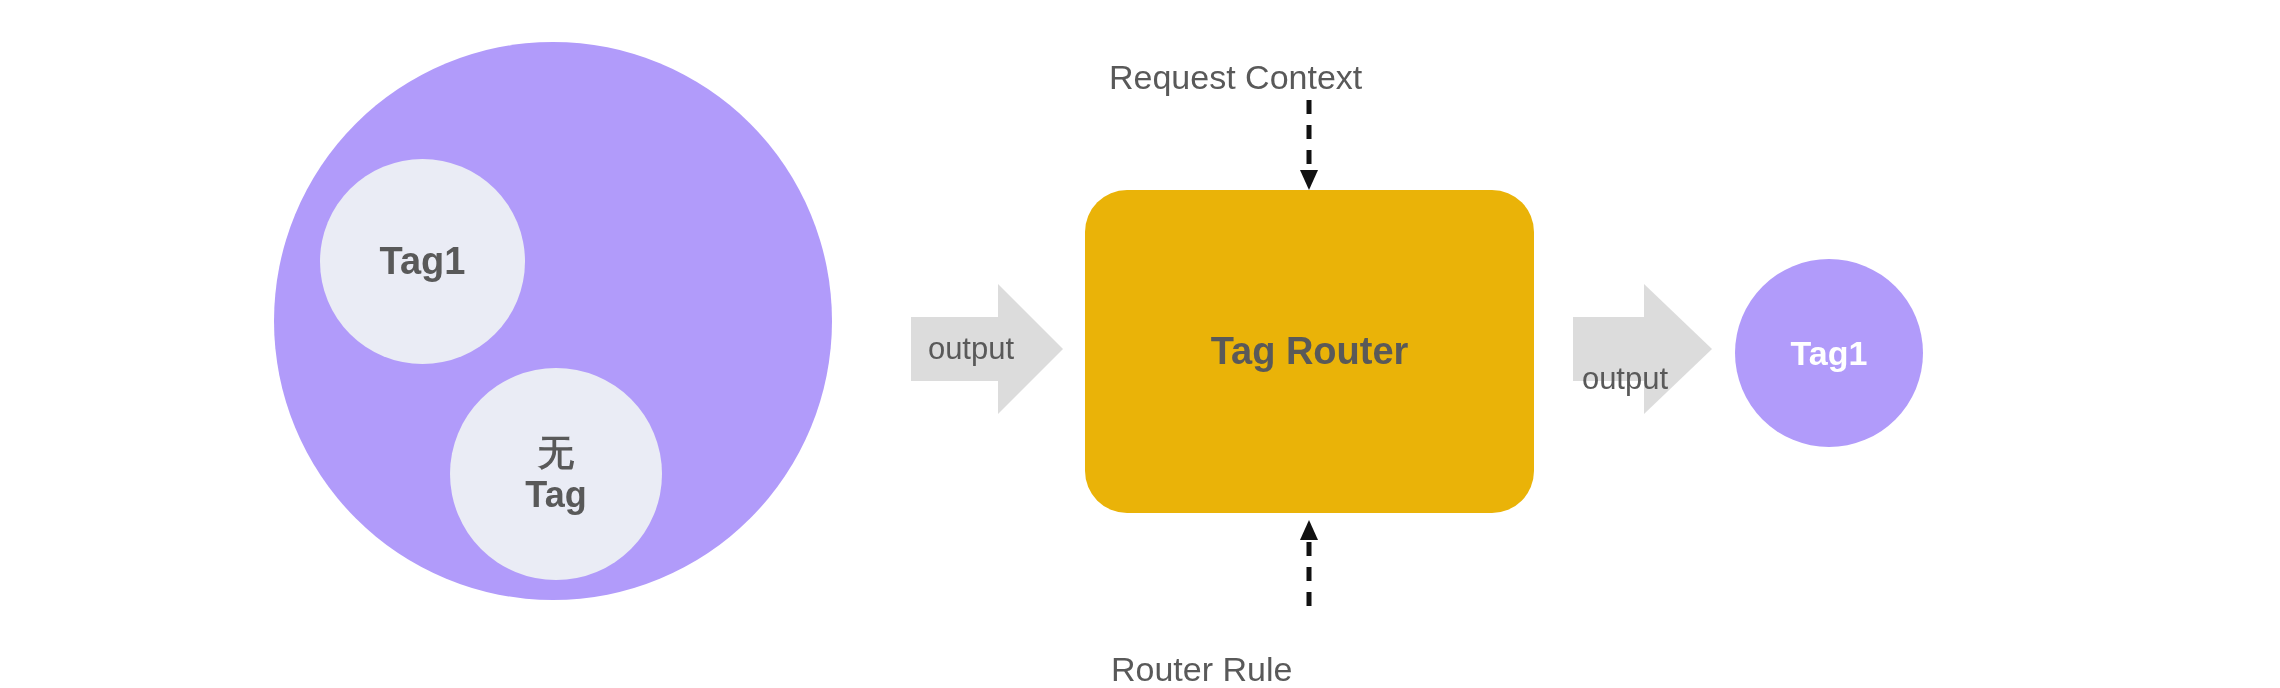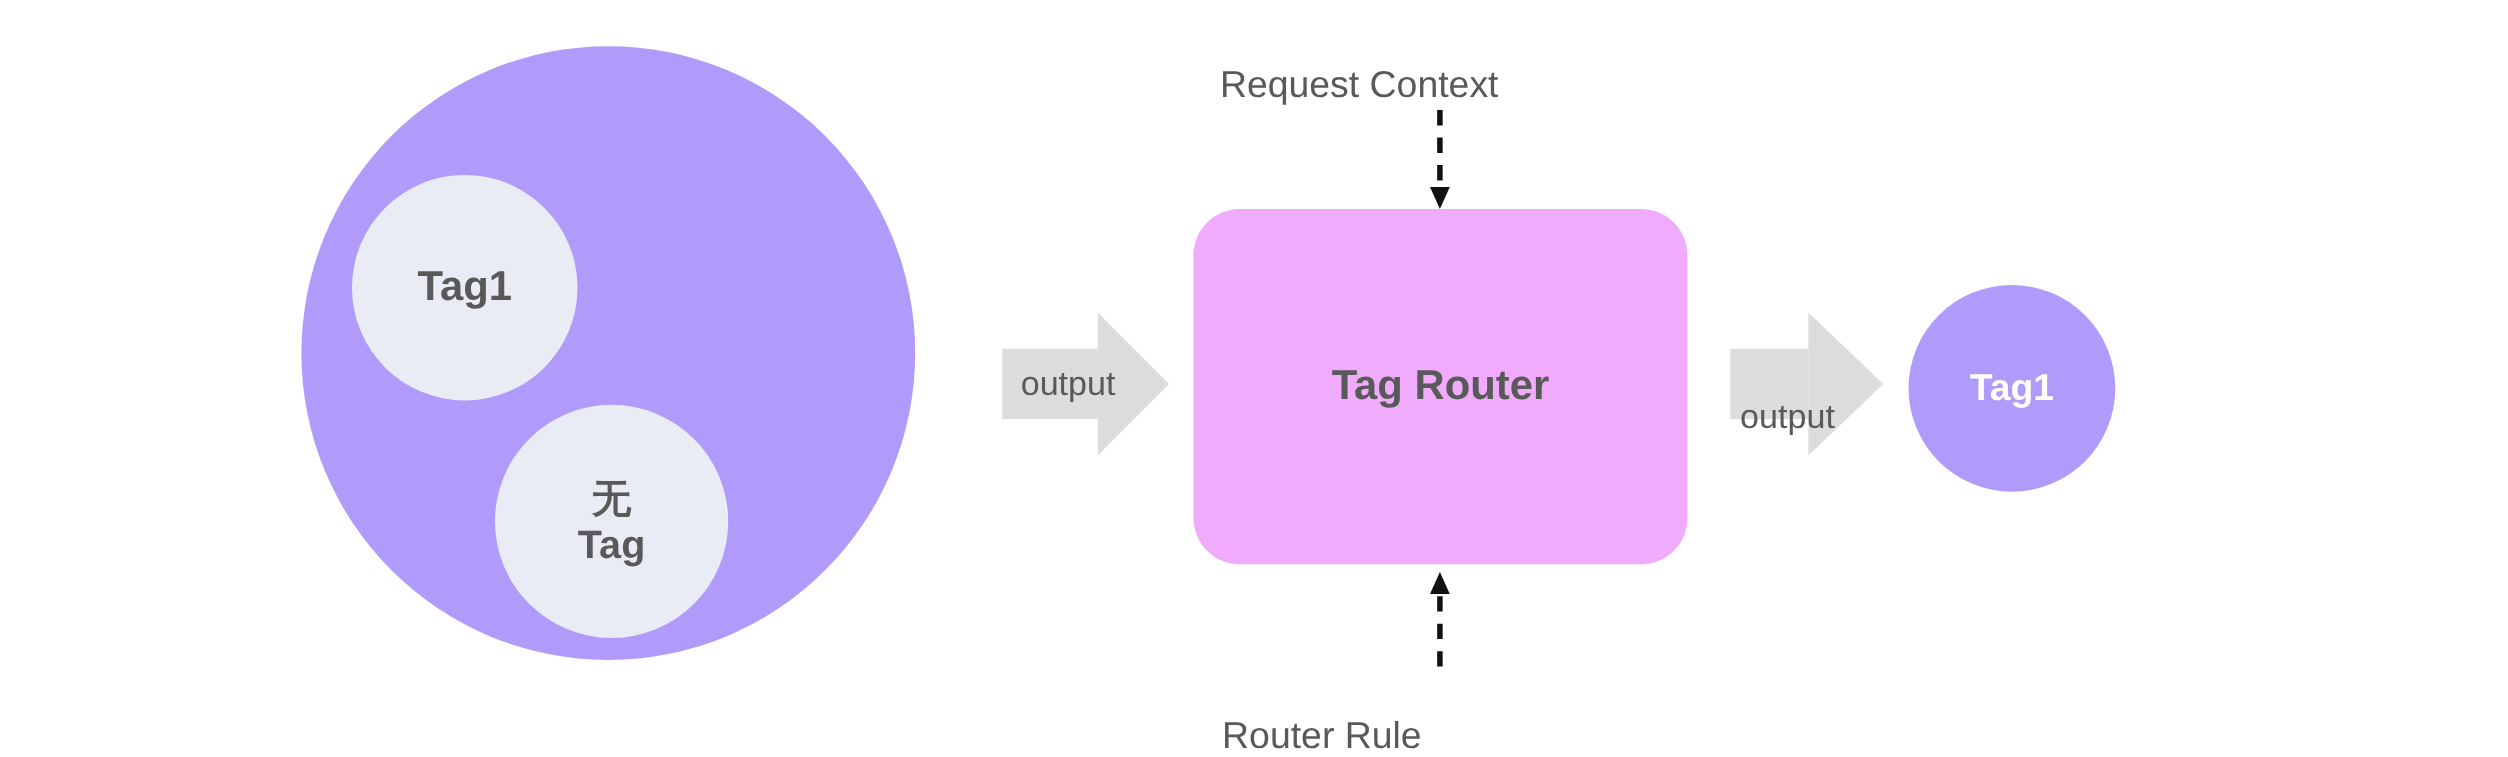--- a/index.html
+++ b/index.html
@@ -76,21 +76,21 @@
   #output-arrow { left: 1573px; top: 284px; width: 139px; }
   #output-arrow .bar { width: 71px; }
   #output-arrow .head { left: 71px; border-left: 68px solid #dcdcdc; }
   #output-arrow .arrow-label { left: 0; width: 104px; margin-top: 30px; }
 
   
   .router-box {
     position: absolute;
     left: 1085px; top: 190px;
     width: 449px; height: 323px;
-    background: #f0abfc;
+    background: #eab308;
     border-radius: 42px;
     display: flex;
     align-items: center;
     justify-content: center;
   }
   .router-box .router-title {
     font-size: 38px;
     font-weight: bold;
     color: #595959;
   }

